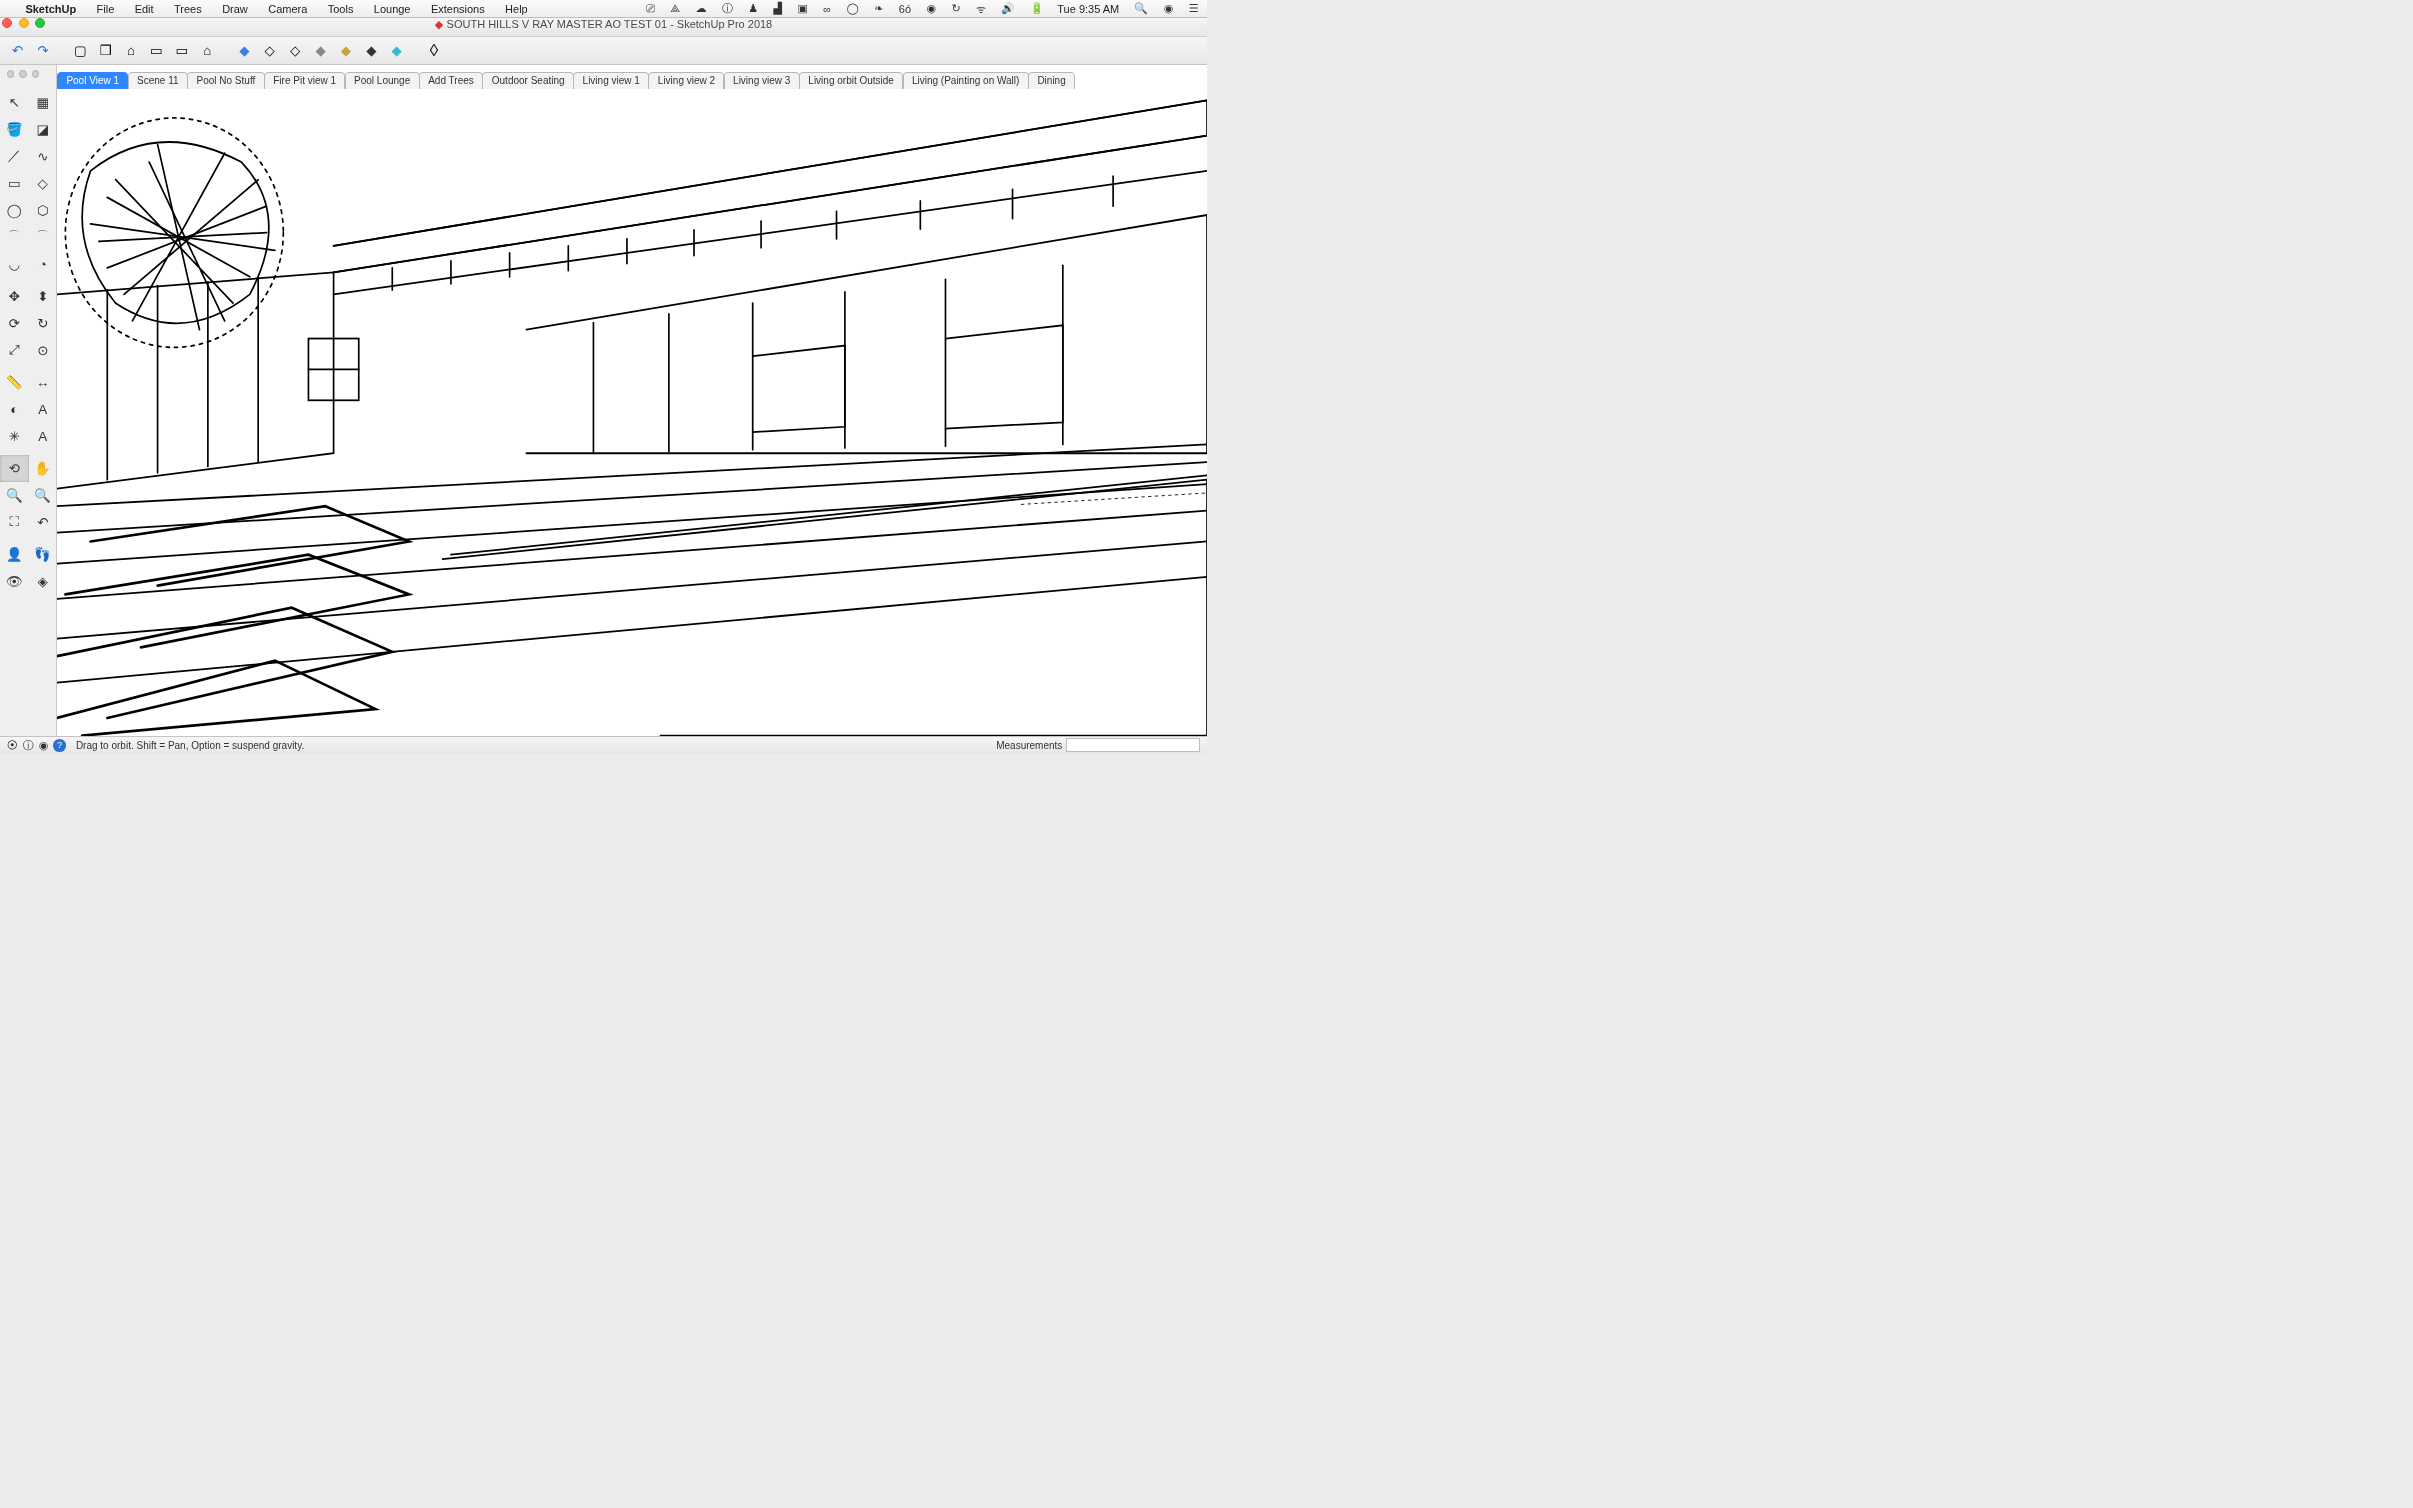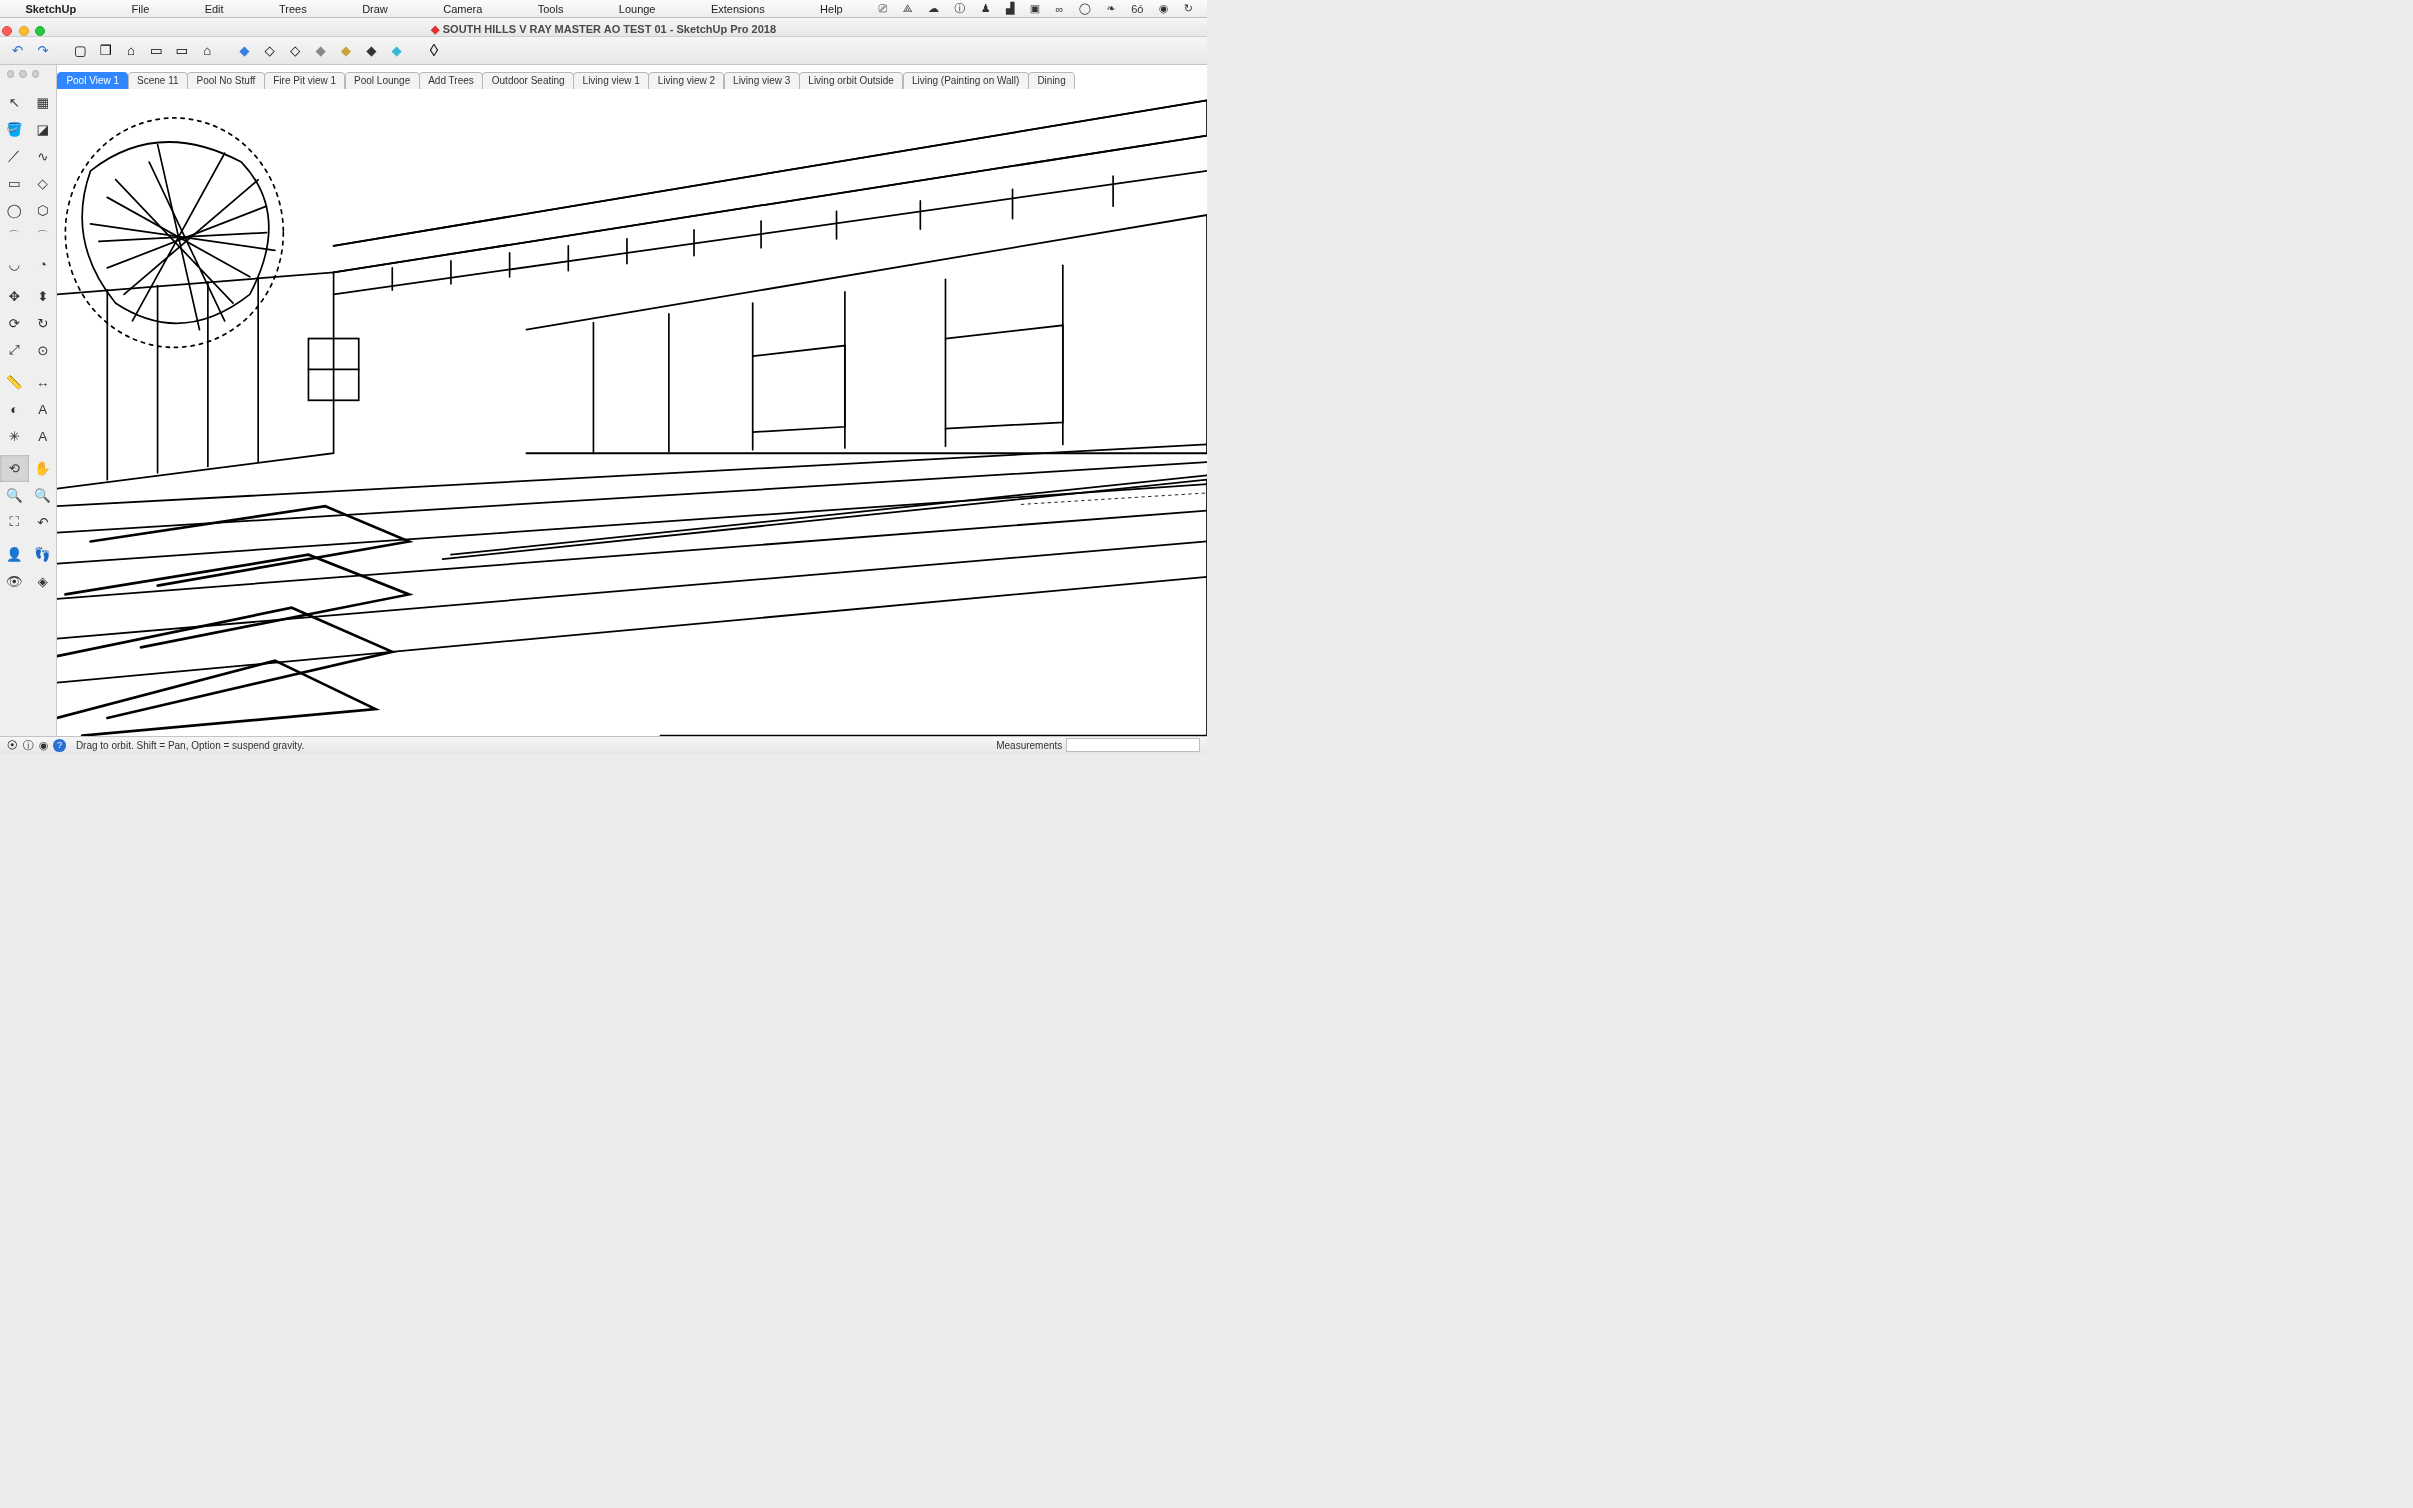--- a/index.html
+++ b/index.html
@@ -20,35 +20,34 @@
     border-bottom: 0.8px solid #bdbdbd;
     display: flex;
     align-items: center;
     padding: 0 8.4px;
     font-size: 11px;
     color: #222;
     gap: 7px;
   }
   .menubar .apple { font-size: 11.7px; margin-right: 10px; }
   .menubar .app-name { font-weight: 600; margin-right: 13.4px; }
-  .menubar .menu-item { margin-right: 13.4px; cursor: default; margin-left: 35px; }
+  .menubar .menu-item { margin-right: 13.4px; cursor: default; }
   .menubar .spacer { flex: 1; }
   .menubar .status-icon { margin-left: 8.4px; font-size: 11px; color: #333; }
   .menubar .clock { margin-left: 6px; }
 
   
   .titlebar {
     height: 18.4px;
     background: linear-gradient(#f6f6f6, #e6e6e6);
     border-bottom: 0.8px solid #cfcfcf;
     display: flex;
-    align-items: flex-end;
+    align-items: flex-start;
     padding: 0 2px;
     position: relative;
-    font-weight: bold;
   }
   .traffic { display: flex; gap: 6.7px; }
   .traffic .dot { width: 10px; height: 10px; border-radius: 50%; }
   .dot.red { background: #ff5f57; border: 0.4px solid #e24540; }
   .dot.yellow { background: #febc2e; border: 0.4px solid #dfa023; }
   .dot.green { background: #28c840; border: 0.4px solid #1dad2c; }
   .window-title {
     position: absolute;
     left: 0; right: 0;
     text-align: center;

